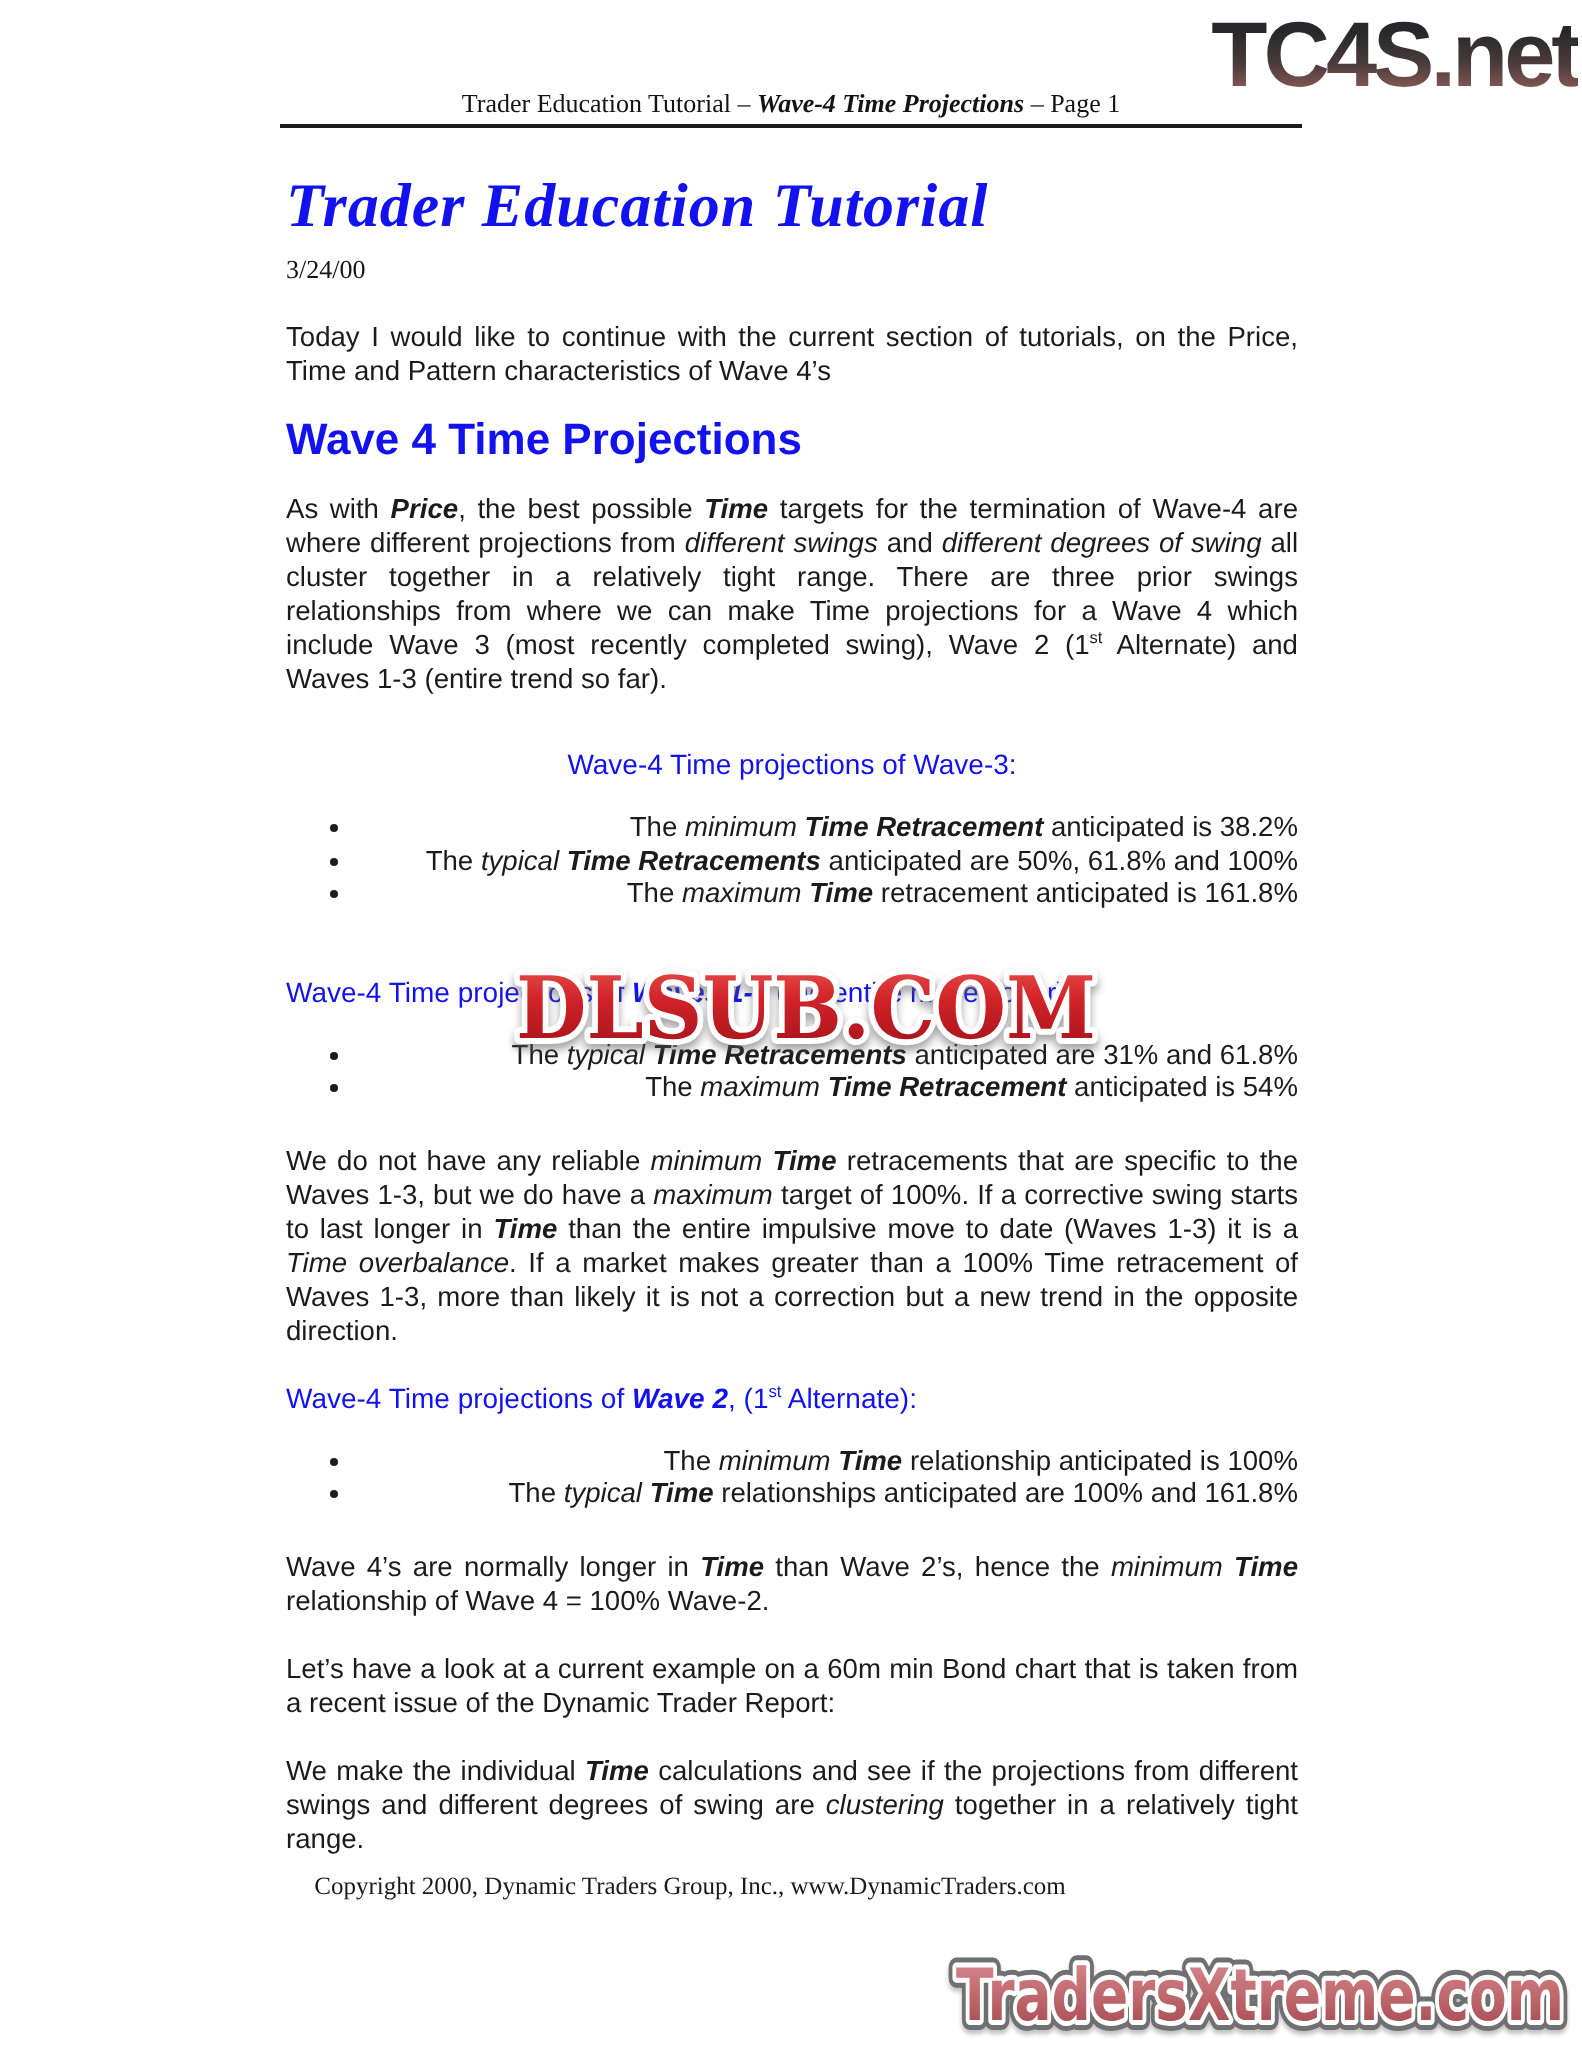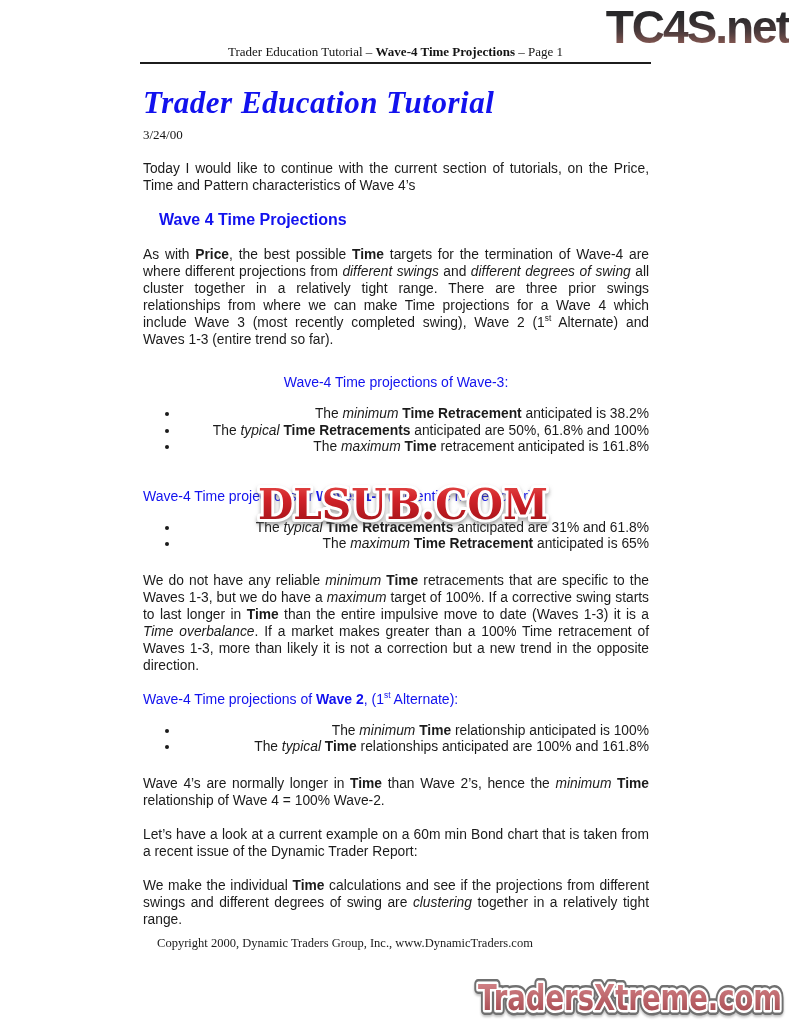--- a/index.html
+++ b/index.html
@@ -39,32 +39,32 @@
     color:#1212ee;letter-spacing:0.5px;
   }
   .date-line{
     font-family:"Liberation Serif", serif;font-size:13px;margin-top:5px;color:#141414;
   }
   p.body{
     font-size:13.8px;line-height:17px;text-align:justify;
     margin:17px 0 0 0;color:#1b1b1b;
   }
   .section-heading{
-    margin:16px 0 0 16px;font-size:16px;font-weight:bold;line-height:19px;color:#1212ee;
+    margin:16px 0 0 0;font-size:22px;font-weight:bold;line-height:19px;color:#1212ee;
   }
   .sub-heading{
     margin:18px 0 0 0;font-size:14px;font-weight:normal;line-height:17px;color:#1212ee;
   }
   ul.bullets{
     margin:15px 0 0 0;padding-left:37px;list-style:disc;
   }
   ul.bullets li{
     font-size:13.8px;line-height:16.5px;text-align:right;color:#1b1b1b;
   }
-  .seg-bold{font-weight:bold;}
+  .seg-bold{font-weight:bold;font-style:italic;}
   .seg-italic{font-style:italic;}
   sup{font-size:60%;line-height:0;vertical-align:super;}
 
   
   .footer-copyright{
     position:absolute;top:936px;left:0;width:690px;text-align:center;
     font-family:"Liberation Serif", serif;font-size:12.5px;color:#1b1b1b;
   }
 
   
@@ -109,21 +109,21 @@
     <h3 class="sub-heading" style="margin-top:26px;text-align:center;"><span>Wave-4 Time projections of Wave-3:</span></h3>
     <ul class="bullets">
       <li><span>The </span><span class="seg-italic">minimum</span><span> </span><span class="seg-bold">Time Retracement</span><span> anticipated is 38.2%</span></li>
       <li><span>The </span><span class="seg-italic">typical</span><span> </span><span class="seg-bold">Time Retracements</span><span> anticipated are 50%, 61.8% and 100%</span></li>
       <li><span>The </span><span class="seg-italic">maximum</span><span> </span><span class="seg-bold">Time</span><span> retracement anticipated is 161.8%</span></li>
     </ul>
 
     <h3 class="sub-heading" style="margin-top:32px;"><span>Wave-4 Time projections of </span><span class="seg-bold">Waves 1-3</span><span> (the entire move so far):</span></h3>
     <ul class="bullets">
       <li><span>The </span><span class="seg-italic">typical</span><span> </span><span class="seg-bold">Time Retracements</span><span> anticipated are 31% and 61.8%</span></li>
-      <li><span>The </span><span class="seg-italic">maximum</span><span> </span><span class="seg-bold">Time Retracement</span><span> anticipated is 65%</span></li>
+      <li><span>The </span><span class="seg-italic">maximum</span><span> </span><span class="seg-bold">Time Retracement</span><span> anticipated is 54%</span></li>
     </ul>
 
     <p class="body" style="margin-top:19px;"><span>We do not have any reliable </span><span class="seg-italic">minimum</span><span> </span><span class="seg-bold">Time</span><span> retracements that are specific to the Waves 1-3, but we do have a </span><span class="seg-italic">maximum</span><span> target of 100%. If a corrective swing starts to last longer in </span><span class="seg-bold">Time</span><span> than the entire impulsive move to date (Waves 1-3) it is a </span><span class="seg-italic">Time overbalance</span><span>. If a market makes greater than a 100% Time retracement of Waves 1-3, more than likely it is not a correction but a new trend in the opposite direction.</span></p>
 
     <h3 class="sub-heading" style="margin-top:17px;"><span>Wave-4 Time projections of </span><span class="seg-bold">Wave 2</span><span>, (1</span><sup>st</sup><span> Alternate):</span></h3>
     <ul class="bullets">
       <li><span>The </span><span class="seg-italic">minimum</span><span> </span><span class="seg-bold">Time</span><span> relationship anticipated is 100%</span></li>
       <li><span>The </span><span class="seg-italic">typical</span><span> </span><span class="seg-bold">Time</span><span> relationships anticipated are 100% and 161.8%</span></li>
     </ul>
 

